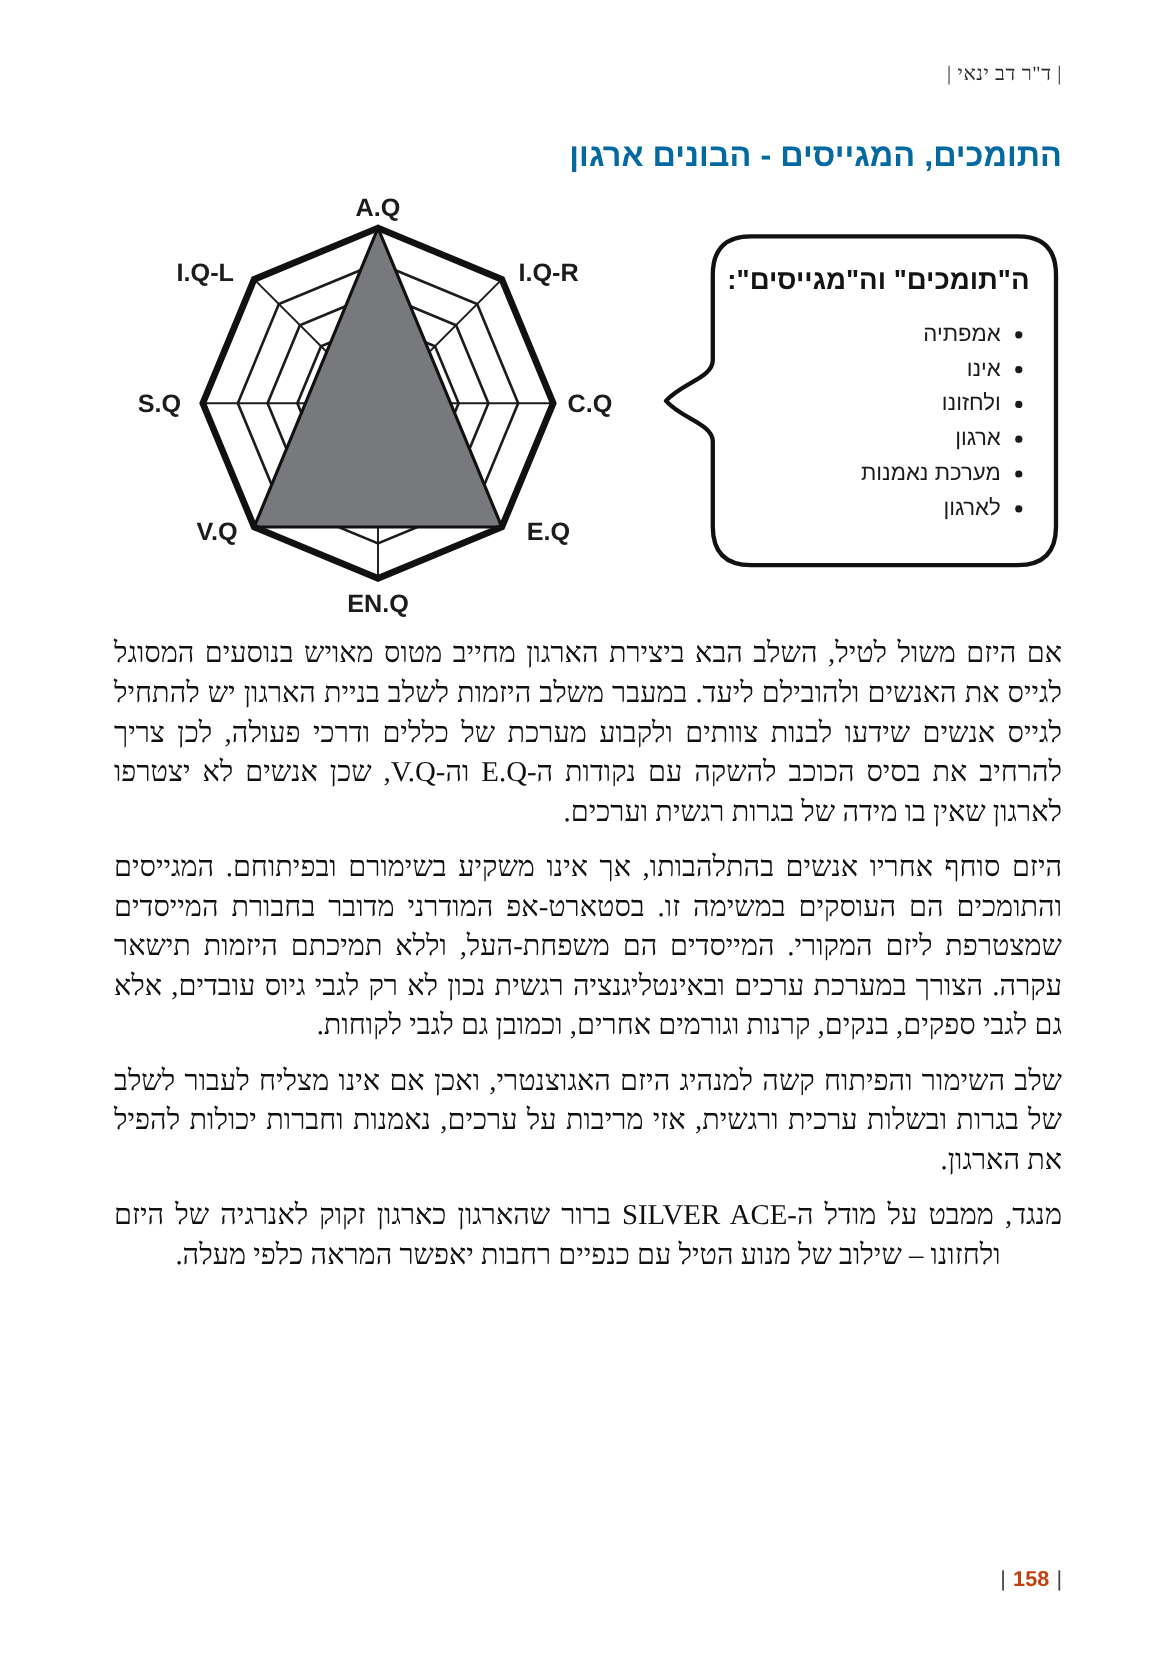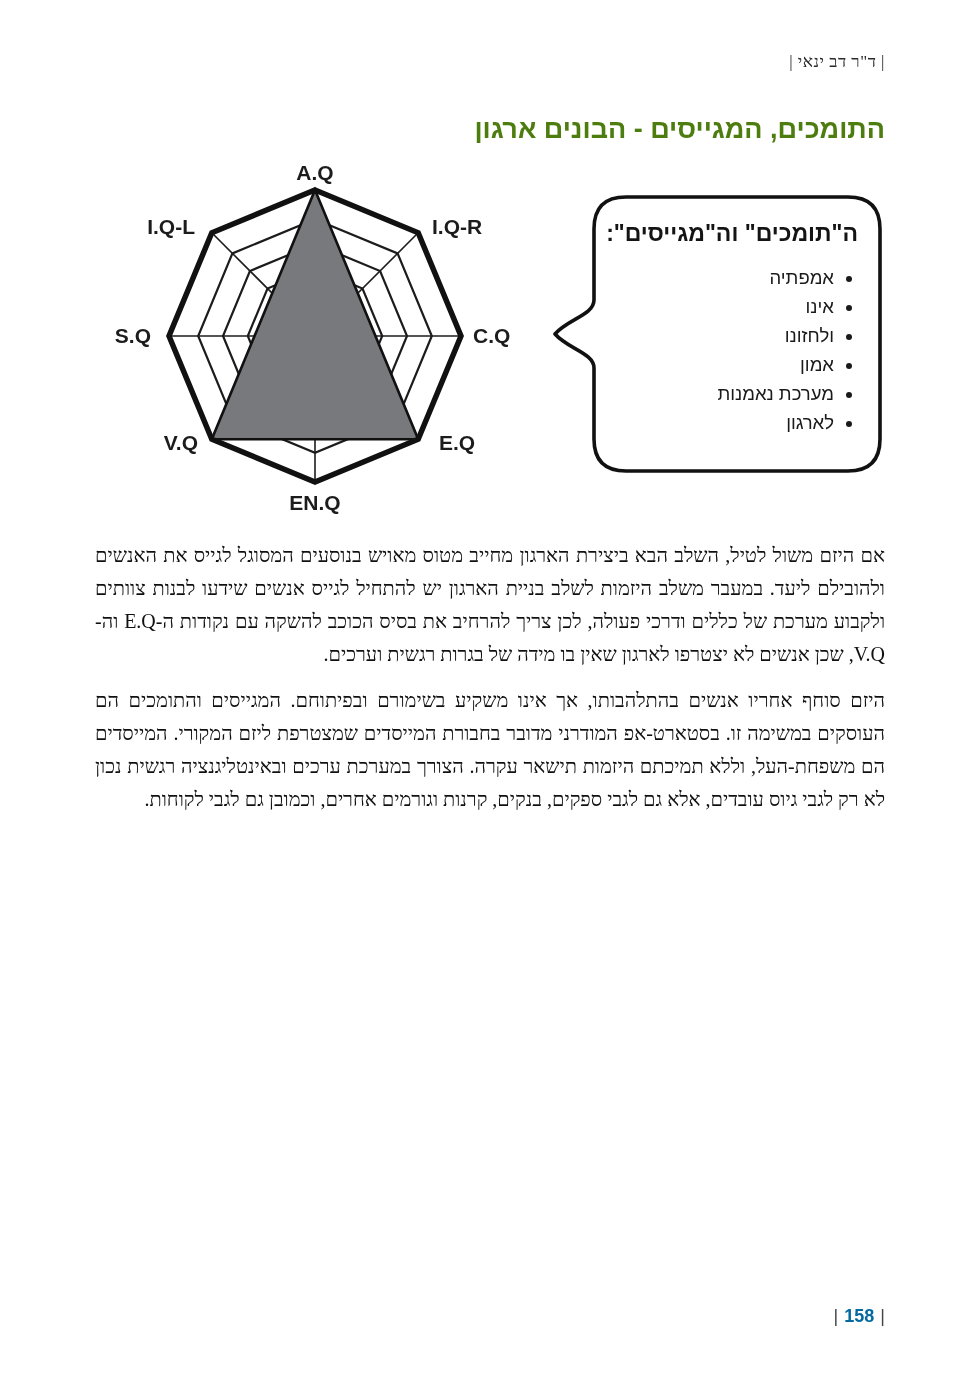--- a/index.html
+++ b/index.html
@@ -8,21 +8,21 @@
     overflow: hidden; color: #111;
     font-family: "Liberation Serif", "DejaVu Serif", "DejaVu Sans", serif;
   }
   .header {
     position: absolute; top: 52px; right: 95px;
     direction: rtl; font-size: 17px; color: #2a2a2a; letter-spacing: 0.5px;
   }
   .doc-title {
     position: absolute; top: 114px; right: 95px; direction: rtl;
     font-family: "Liberation Sans", "DejaVu Sans", sans-serif;
-    font-weight: bold; font-size: 27px; color: #4d7c0f;
+    font-weight: bold; font-size: 27px; color: #0369a1;
   }
   .chart-svg { position: absolute; left: 85px; top: 158px; }
   .axis-label {
     font-family: "Liberation Sans", "DejaVu Sans", sans-serif;
     font-weight: bold; font-size: 21px; fill: #1c1c1c;
   }
   .callout-svg { position: absolute; left: 548px; top: 192px; }
   .callout-content {
     position: absolute; left: 600px; top: 220px; width: 258px;
     direction: rtl; text-align: right;
@@ -33,30 +33,30 @@
     margin: 16px 0 0 0; padding: 0 24px 0 0; list-style: disc;
   }
   .callout-list li {
     font-size: 18.5px; line-height: 29px; color: #1a1a1a; text-align: right;
   }
   .body-text {
     position: absolute; top: 527px; left: 95px; width: 790px;
     direction: rtl;
   }
   .body-text p {
-    margin: 12px 0 13px 0; font-size: 20px; line-height: 33px;
+    margin: 2px 0 13px 0; font-size: 24px; line-height: 33px;
     text-align: justify; color: #101010;
   }
   .body-text p.align-last-center { text-align-last: center; }
   .page-num {
     position: absolute; top: 1306px; right: 95px; direction: rtl;
     font-family: "Liberation Sans", "DejaVu Sans", sans-serif;
     font-size: 18px; color: #444;
   }
-  .page-num .num { font-weight: bold; color: #0369a1; padding: 0 6px; }
+  .page-num .num { font-weight: bold; color: #c2410c; padding: 0 6px; }
 </style>
 </head>
 <body>
 
 <div class="page">
 
   <div class="header">| ד"ר דב ינאי |</div>
 
   <div class="doc-title">התומכים, המגייסים - הבונים ארגון</div>
 
@@ -98,26 +98,28 @@
   <svg class="callout-svg" width="340" height="284" viewBox="0 0 340 284">
     <path d="M 78 5 H 300 Q 332 5 332 37 V 247 Q 332 279 300 279 H 78 Q 46 279 46 247
              V 176 C 46 161 20 157 7 142 C 20 127 46 123 46 108 V 37 Q 46 5 78 5 Z" fill="#ffffff" stroke="#111111" stroke-width="3.6" stroke-linejoin="round"></path>
   </svg>
   <div class="callout-content">
     <div class="callout-title">ה"תומכים" וה"מגייסים":</div>
     <ul class="callout-list">
       <li><span>אמפתיה</span></li>
       <li><span>אינו</span></li>
       <li><span>ולחזונו</span></li>
-      <li><span>אמון</span></li>
+      <li><span>ארגון</span></li>
       <li><span>מערכת נאמנות</span></li>
       <li><span>לארגון</span></li>
     </ul>
   </div>
 
   <div class="body-text">
     <p>אם היזם משול לטיל, השלב הבא ביצירת הארגון מחייב מטוס מאויש בנוסעים המסוגל לגייס את האנשים ולהובילם ליעד. במעבר משלב היזמות לשלב בניית הארגון יש להתחיל לגייס אנשים שידעו לבנות צוותים ולקבוע מערכת של כללים ודרכי פעולה, לכן צריך להרחיב את בסיס הכוכב להשקה עם נקודות ה-E.Q וה-V.Q, שכן אנשים לא יצטרפו לארגון שאין בו מידה של בגרות רגשית וערכים.</p>
     <p>היזם סוחף אחריו אנשים בהתלהבותו, אך אינו משקיע בשימורם ובפיתוחם. המגייסים והתומכים הם העוסקים במשימה זו. בסטארט-אפ המודרני מדובר בחבורת המייסדים שמצטרפת ליזם המקורי. המייסדים הם משפחת-העל, וללא תמיכתם היזמות תישאר עקרה. הצורך במערכת ערכים ובאינטליגנציה רגשית נכון לא רק לגבי גיוס עובדים, אלא גם לגבי ספקים, בנקים, קרנות וגורמים אחרים, וכמובן גם לגבי לקוחות.</p>
+    <p>שלב השימור והפיתוח קשה למנהיג היזם האגוצנטרי, ואכן אם אינו מצליח לעבור לשלב של בגרות ובשלות ערכית ורגשית, אזי מריבות על ערכים, נאמנות וחברות יכולות להפיל את הארגון.</p>
+    <p class="align-last-center">מנגד, ממבט על מודל ה-SILVER ACE ברור שהארגון כארגון זקוק לאנרגיה של היזם ולחזונו – שילוב של מנוע הטיל עם כנפיים רחבות יאפשר המראה כלפי מעלה.</p>
   </div>
 
   <div class="page-num"><span>|</span><span class="num">158</span><span>|</span></div>
 
 </div>
 
 </body></html>

